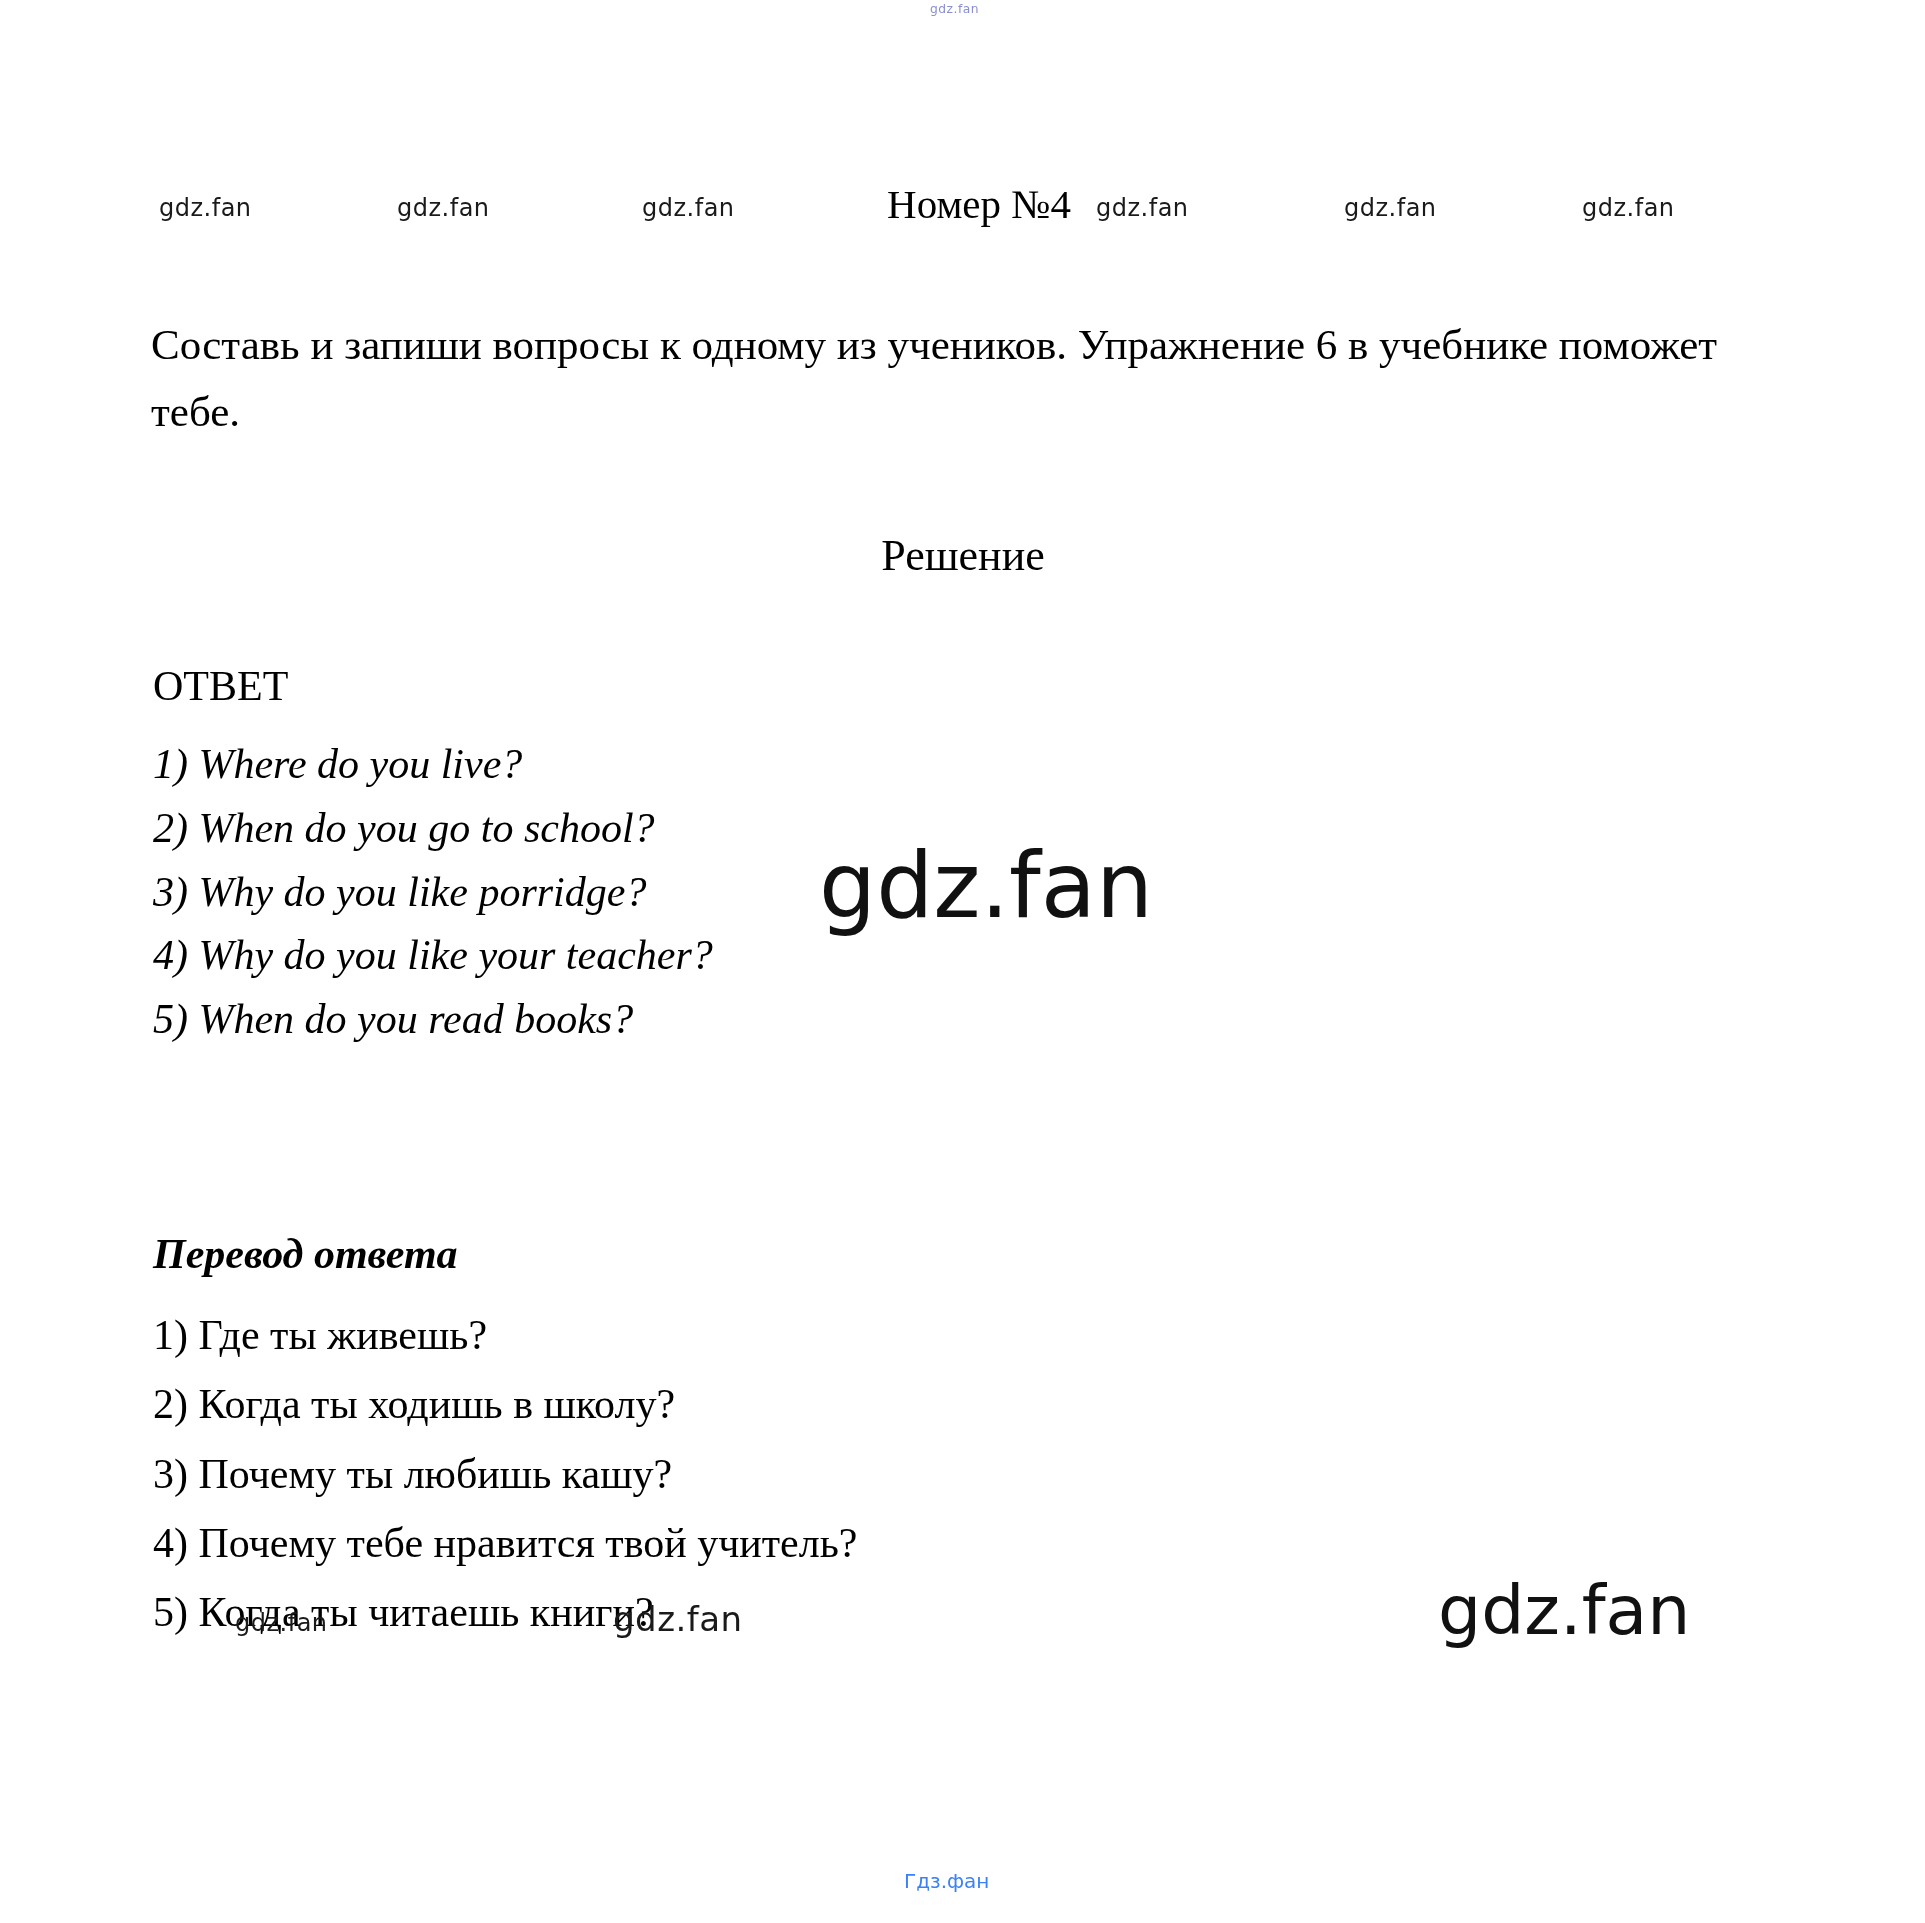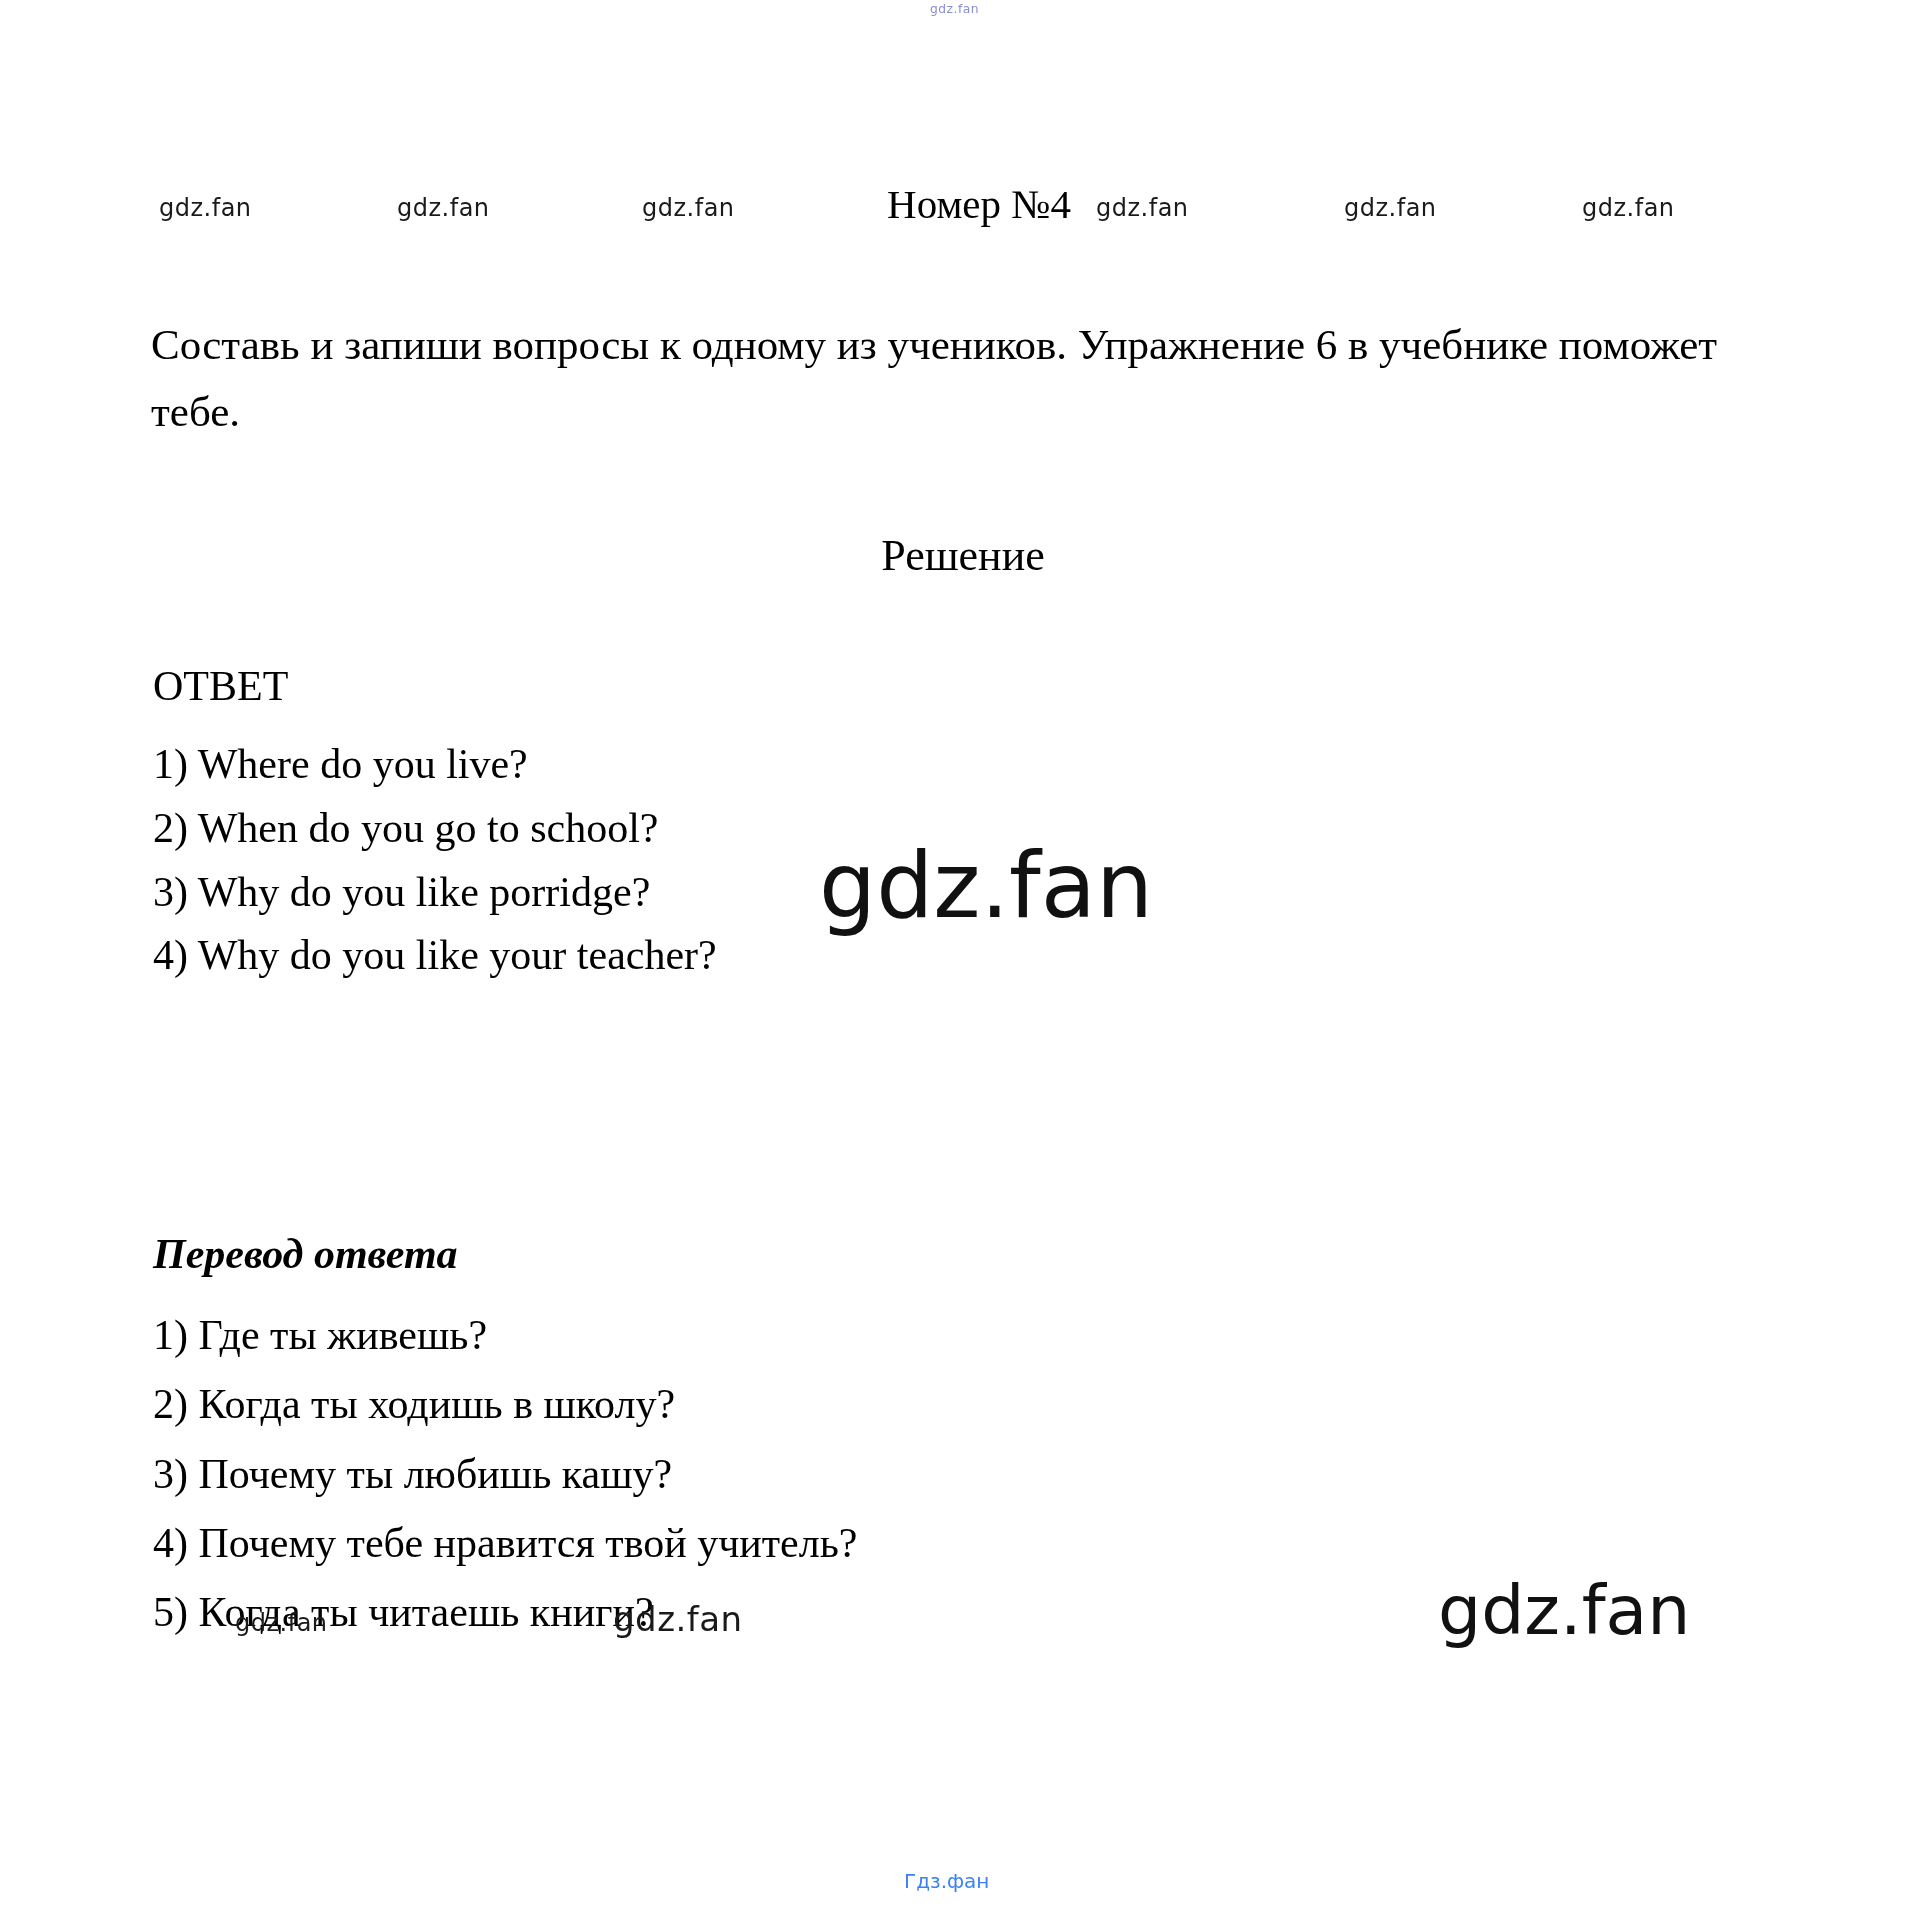--- a/index.html
+++ b/index.html
@@ -89,20 +89,21 @@
     top: 662px;
     font-size: 42px;
     font-weight: normal;
   }
 
   .answer-list {
     position: absolute;
     left: 153px;
     top: 733px;
     width: 1420px;
+    font-style: italic;
   }
   .answer-list .line {
     font-size: 42px;
     line-height: 1.52;
     white-space: nowrap;
   }
 
   .translate-heading {
     position: absolute;
     left: 153px;
@@ -144,20 +145,21 @@
 
   <div class="solution">Решение</div>
 
   <div class="answer-heading">ОТВЕТ</div>
 
   <div class="answer-list">
     <div class="line">1) Where do you live?</div>
     <div class="line">2) When do you go to school?</div>
     <div class="line">3) Why do you like porridge?</div>
     <div class="line">4) Why do you like your teacher?</div>
+    <div class="line">5) When do you read books?</div>
   </div>
 
   <div class="wm wm-big" style="left:819px; top:833px;">gdz.fan</div>
 
   <div class="translate-heading">Перевод ответа</div>
 
   <div class="translate-list">
     <div class="line">1) Где ты живешь?</div>
     <div class="line">2) Когда ты ходишь в школу?</div>
     <div class="line">3) Почему ты любишь кашу?</div>

